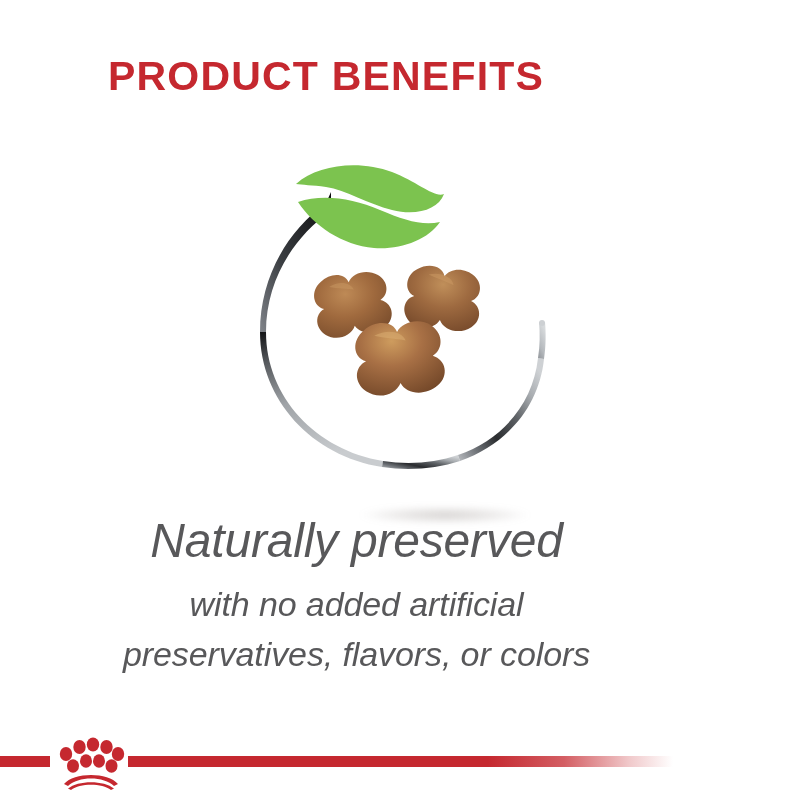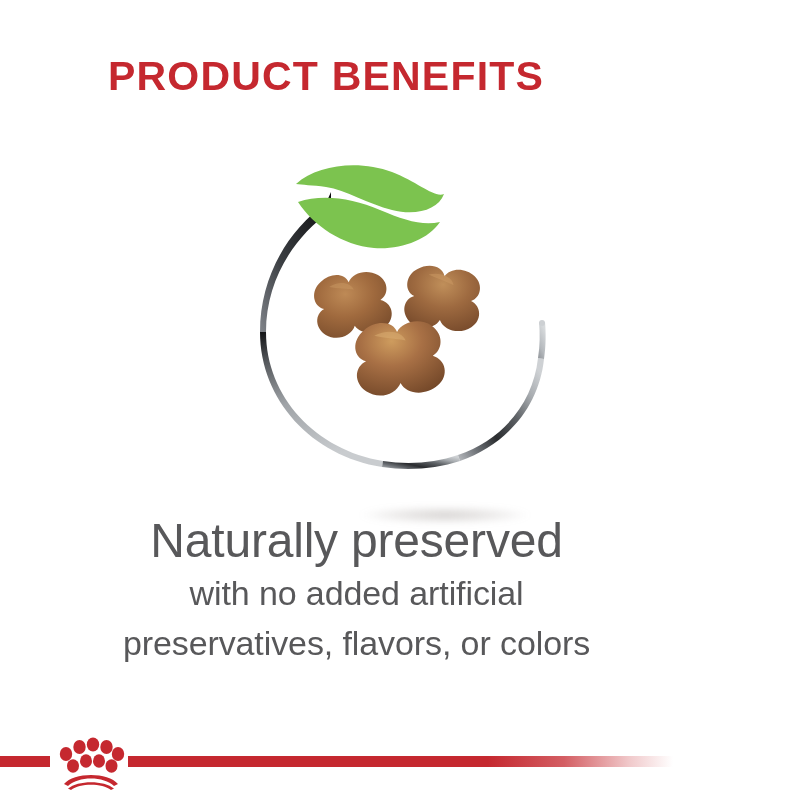--- a/index.html
+++ b/index.html
@@ -91,34 +91,35 @@
   }
 
   
   .caption {
     position: absolute;
     left: 0;
     top: 516px;
     width: 713px;
     text-align: center;
     color: #58585A;
+    font-style: italic;
   }
   .caption-headline {
     font-size: 48px;
     font-weight: normal;
     line-height: 1.06;
     color: #58585A;
     letter-spacing: -0.2px;
   }
   .caption-sub {
     font-size: 34px;
     font-weight: normal;
     line-height: 1.22;
     color: #58585A;
-    margin-top: 6px;
+    margin-top: 17px;
     letter-spacing: -0.1px;
   }
 
   
   .footer {
     position: absolute;
     left: 0;
     top: 744px;
     width: 800px;
     height: 56px;

